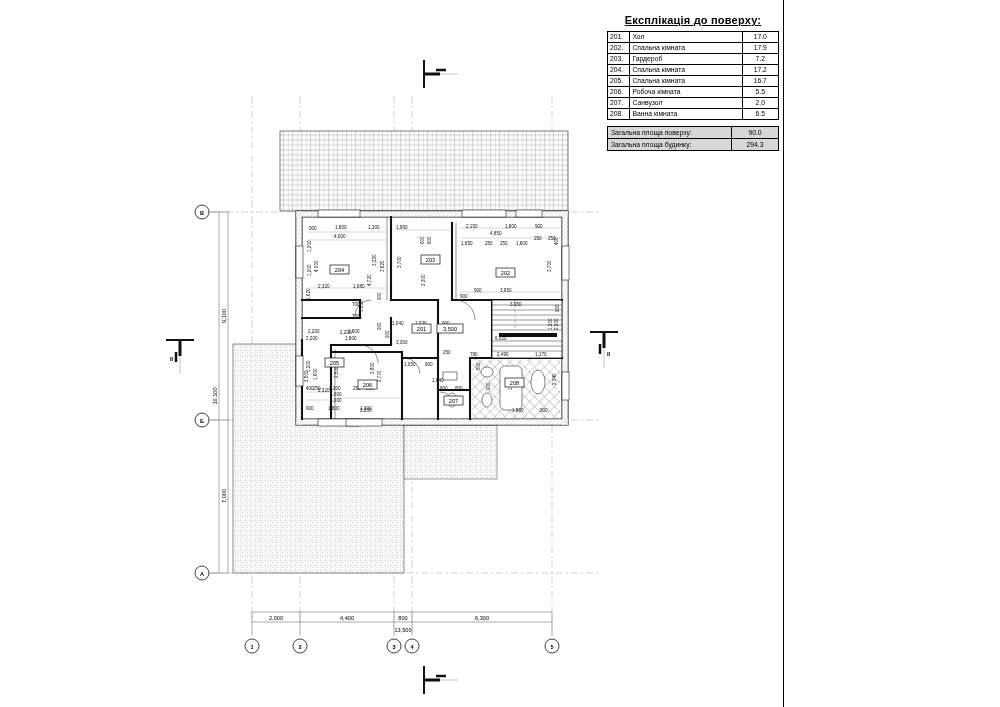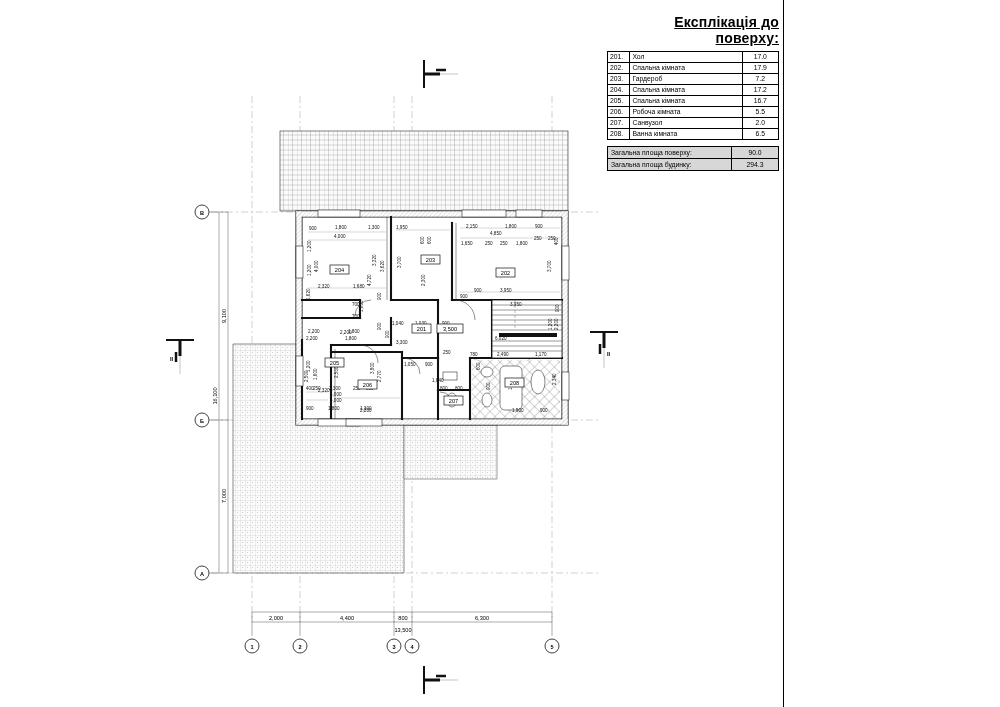--- a/index.html
+++ b/index.html
@@ -4,21 +4,21 @@
 <style>
   html,body{margin:0;padding:0;background:#ffffff;}
   body{width:1000px;height:707px;position:relative;overflow:hidden;
        font-family:"Liberation Sans","DejaVu Sans",sans-serif;color:#000;}
 
   
   .sheet-edge{position:absolute;top:0;left:783px;width:1px;height:707px;background:#000;}
 
   
   .expl{position:absolute;left:607px;top:14px;width:172px;}
-  .expl-title{font-size:14px;font-weight:bold;text-align:right;
+  .expl-title{font-size:11px;font-weight:bold;text-align:center;
               text-decoration:underline;letter-spacing:.2px;margin-bottom:5px;}
   table.expl-tbl{border-collapse:collapse;width:172px;}
   table.expl-tbl td{border:1px solid #000;font-size:6.8px;height:10px;
                     padding:0 2px;line-height:10px;}
   td.c-num{width:18px;}
   td.c-name{width:118px;}
   td.c-area{width:34px;text-align:center;}
   .expl-sum{margin-top:6px;border-collapse:collapse;width:172px;}
   .expl-sum td{border:1px solid #000;font-size:6.8px;height:11px;
                padding:0 3px;line-height:11px;background:#d7d7d7;}

